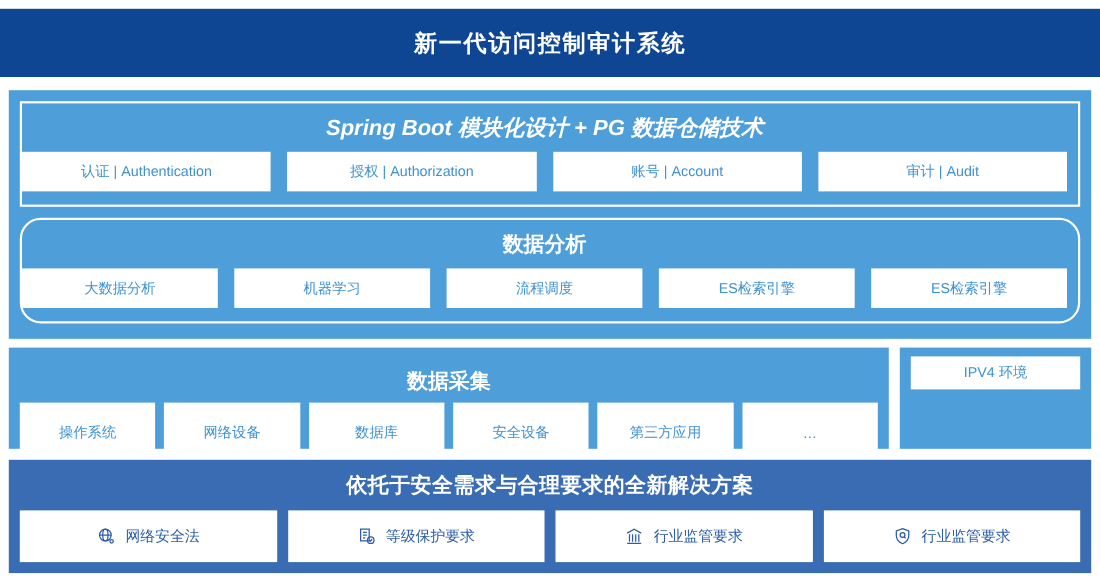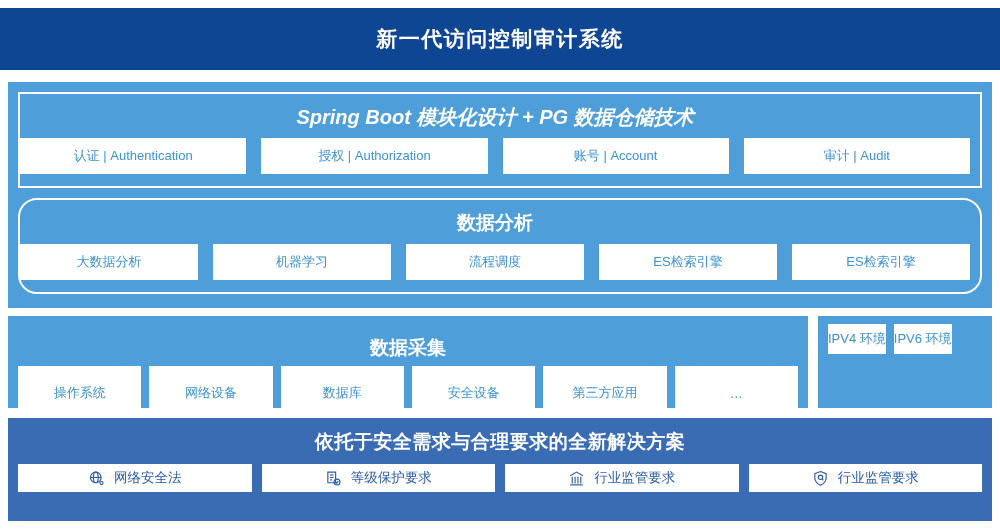--- a/index.html
+++ b/index.html
@@ -68,21 +68,21 @@
     margin-bottom: 4px;
   }
   .collect-row { display: flex; gap: 8px; }
   .collect-row .chip { font-size: 13px; height: 54px; }
 
   .panel-env {
     position: absolute; left: 818px; top: 316px;
     width: 174px; height: 92px;
     background: #4d9ed9;
     padding: 8px 10px;
-    display: flex; flex-direction: row; gap: 8px;
+    display: flex; flex-direction: column; gap: 8px;
   }
   .env-chip {
     background: #ffffff; color: #3d92d4;
     font-size: 13px; height: 30px;
     display: flex; align-items: center; justify-content: center;
   }
 
   
   .panel-bottom {
     position: absolute; left: 8px; top: 418px;
@@ -91,21 +91,21 @@
     padding: 8px 10px 12px 10px;
   }
   .bottom-title {
     text-align: center; color: #ffffff;
     font-size: 19px; font-weight: bold; line-height: 32px;
     margin-bottom: 6px; letter-spacing: .5px;
   }
   .bottom-row { display: flex; gap: 10px; }
   .bottom-chip {
     flex: 1 1 0; background: #ffffff;
-    height: 28px;
+    height: 47px;
     display: flex; align-items: center; justify-content: center;
     gap: 9px;
     color: #2a5caa; font-size: 13.5px; white-space: nowrap;
   }
   .bottom-chip .ic { display: flex; align-items: center; }
   .bottom-chip .ic svg { display: block; }
 </style>
 </head>
 <body>
 
@@ -147,21 +147,20 @@
       <div class="chip">网络设备</div>
       <div class="chip">数据库</div>
       <div class="chip">安全设备</div>
       <div class="chip">第三方应用</div>
       <div class="chip">…</div>
     </div>
   </div>
 
   <div class="panel-env">
     <div class="env-chip">IPV4 环境</div>
-    <div class="env-chip">IPV6 环境</div>
   </div>
 
   <div class="panel-bottom">
     <div class="bottom-title">依托于安全需求与合理要求的全新解决方案</div>
     <div class="bottom-row">
 
       <div class="bottom-chip">
         <span class="ic">
           <svg width="17" height="17" viewBox="0 0 24 24" fill="none" stroke="#2a5caa" stroke-width="1.6">
             <circle cx="11" cy="10.5" r="7.5"></circle>

